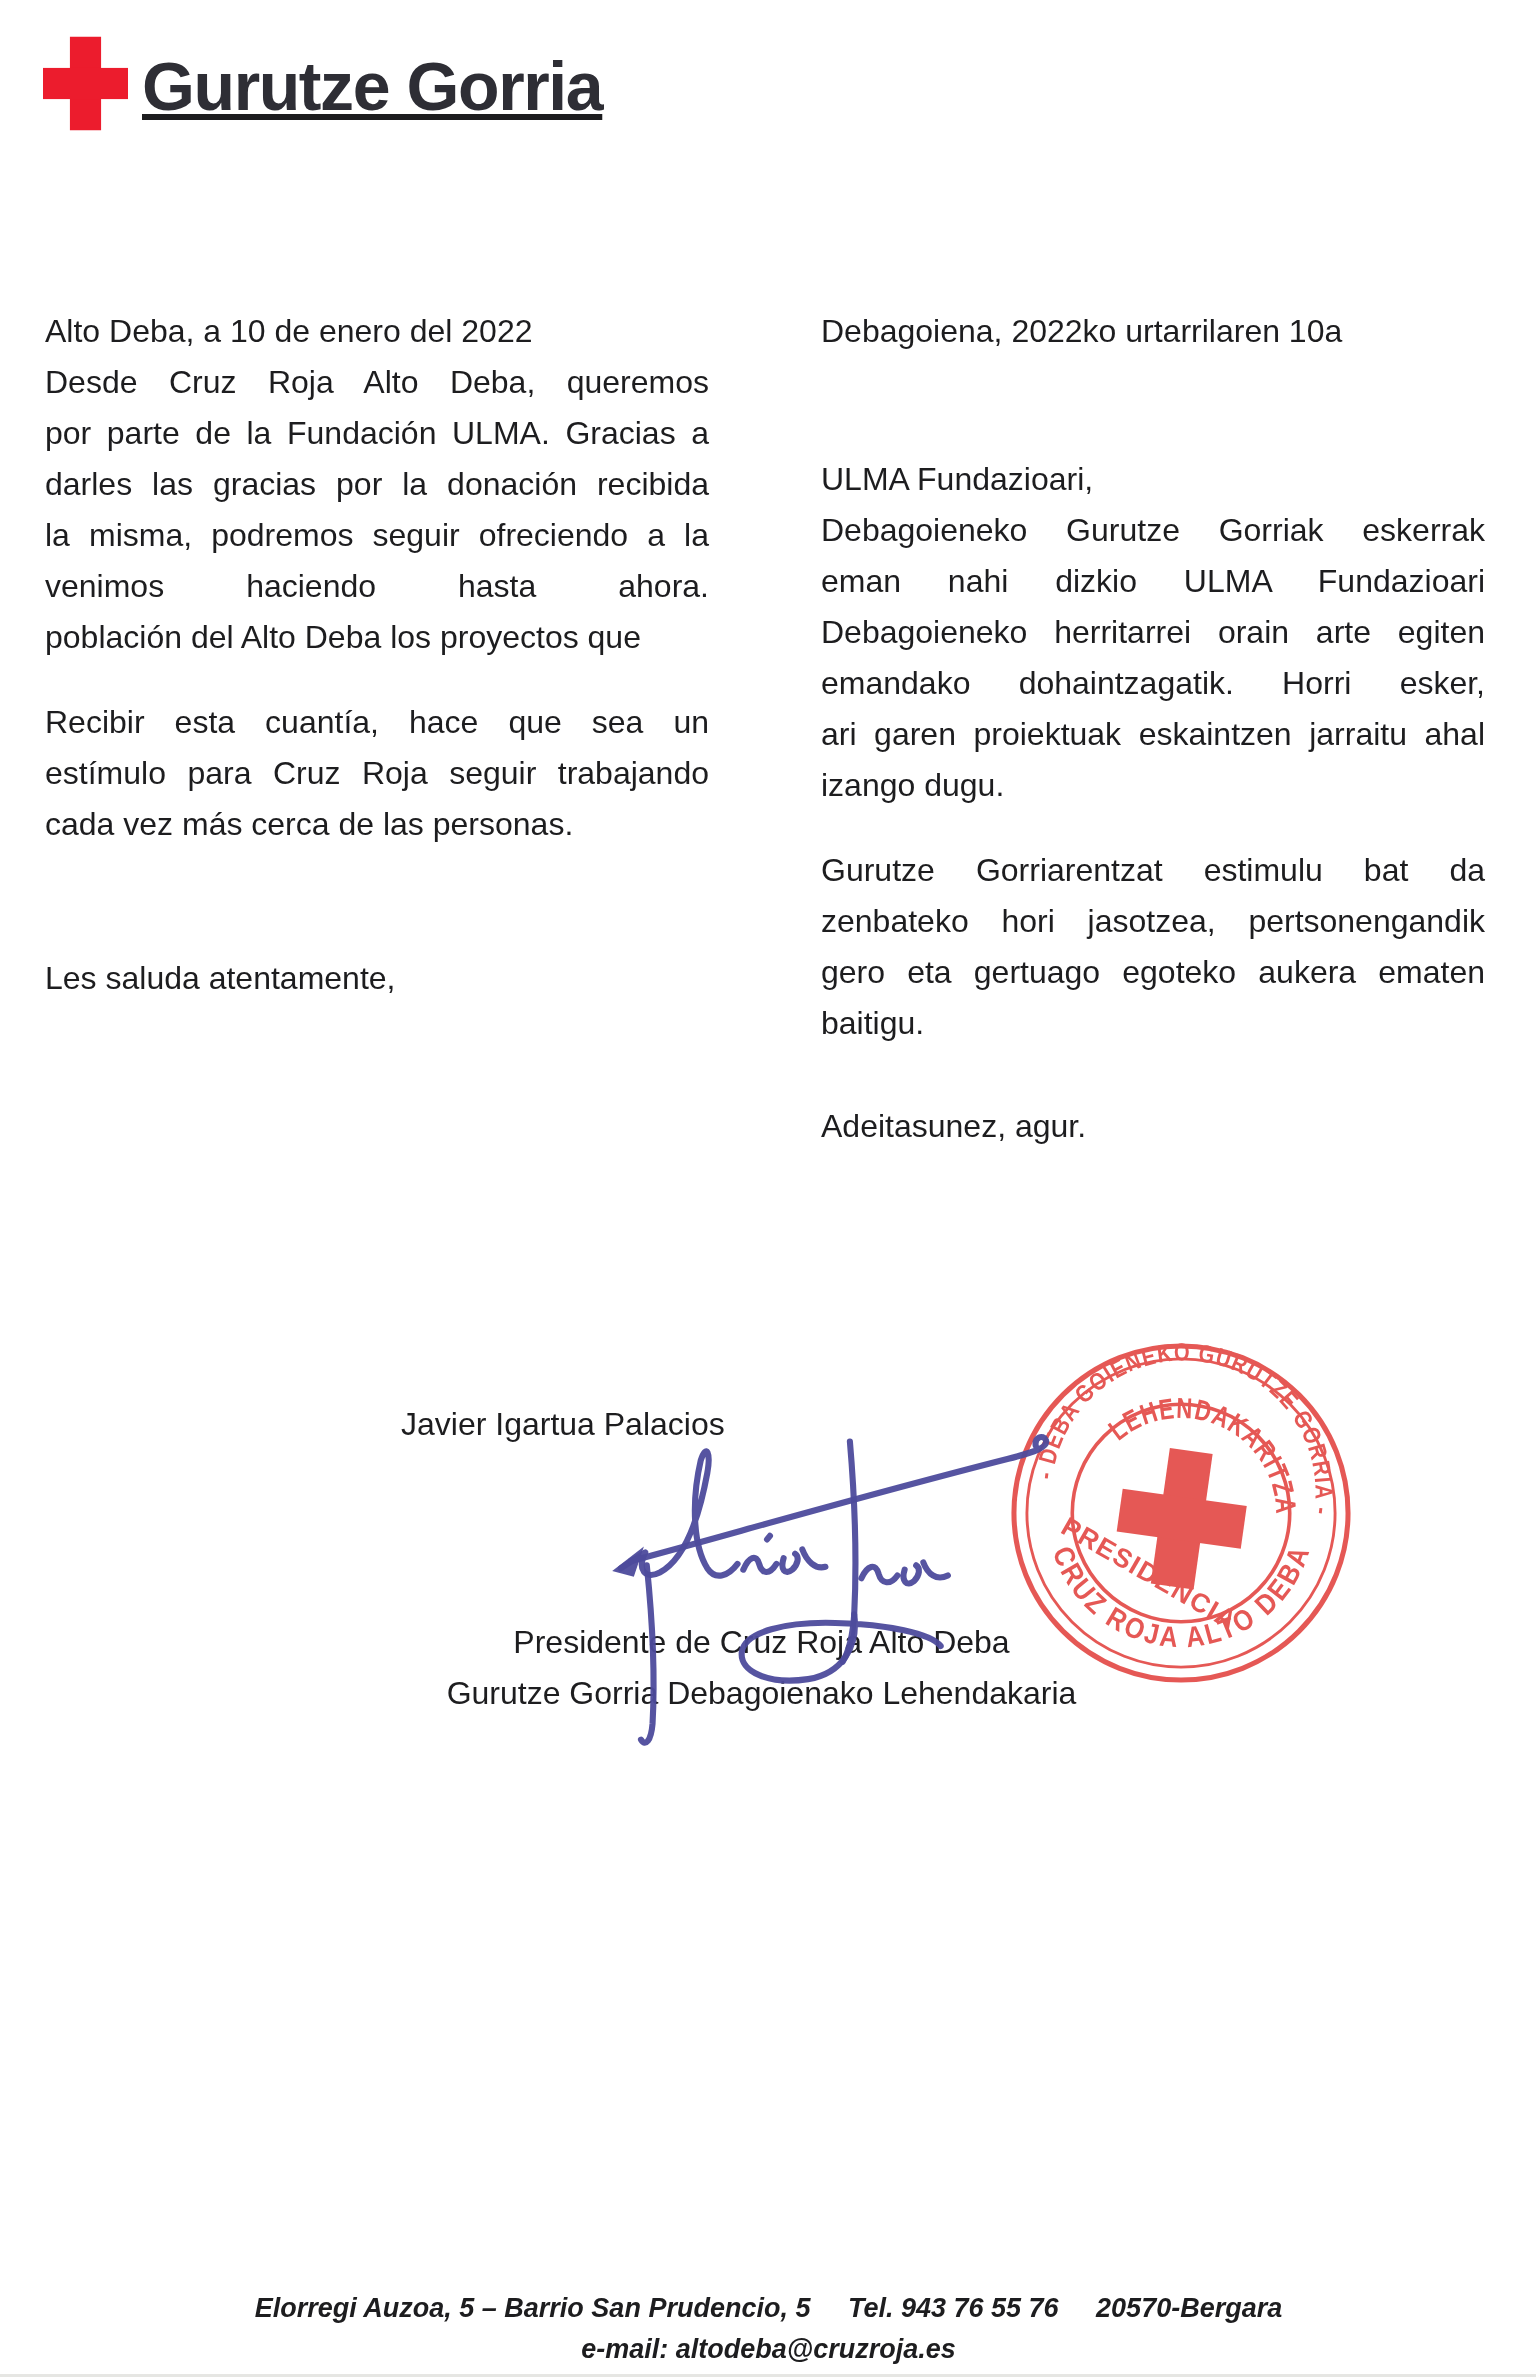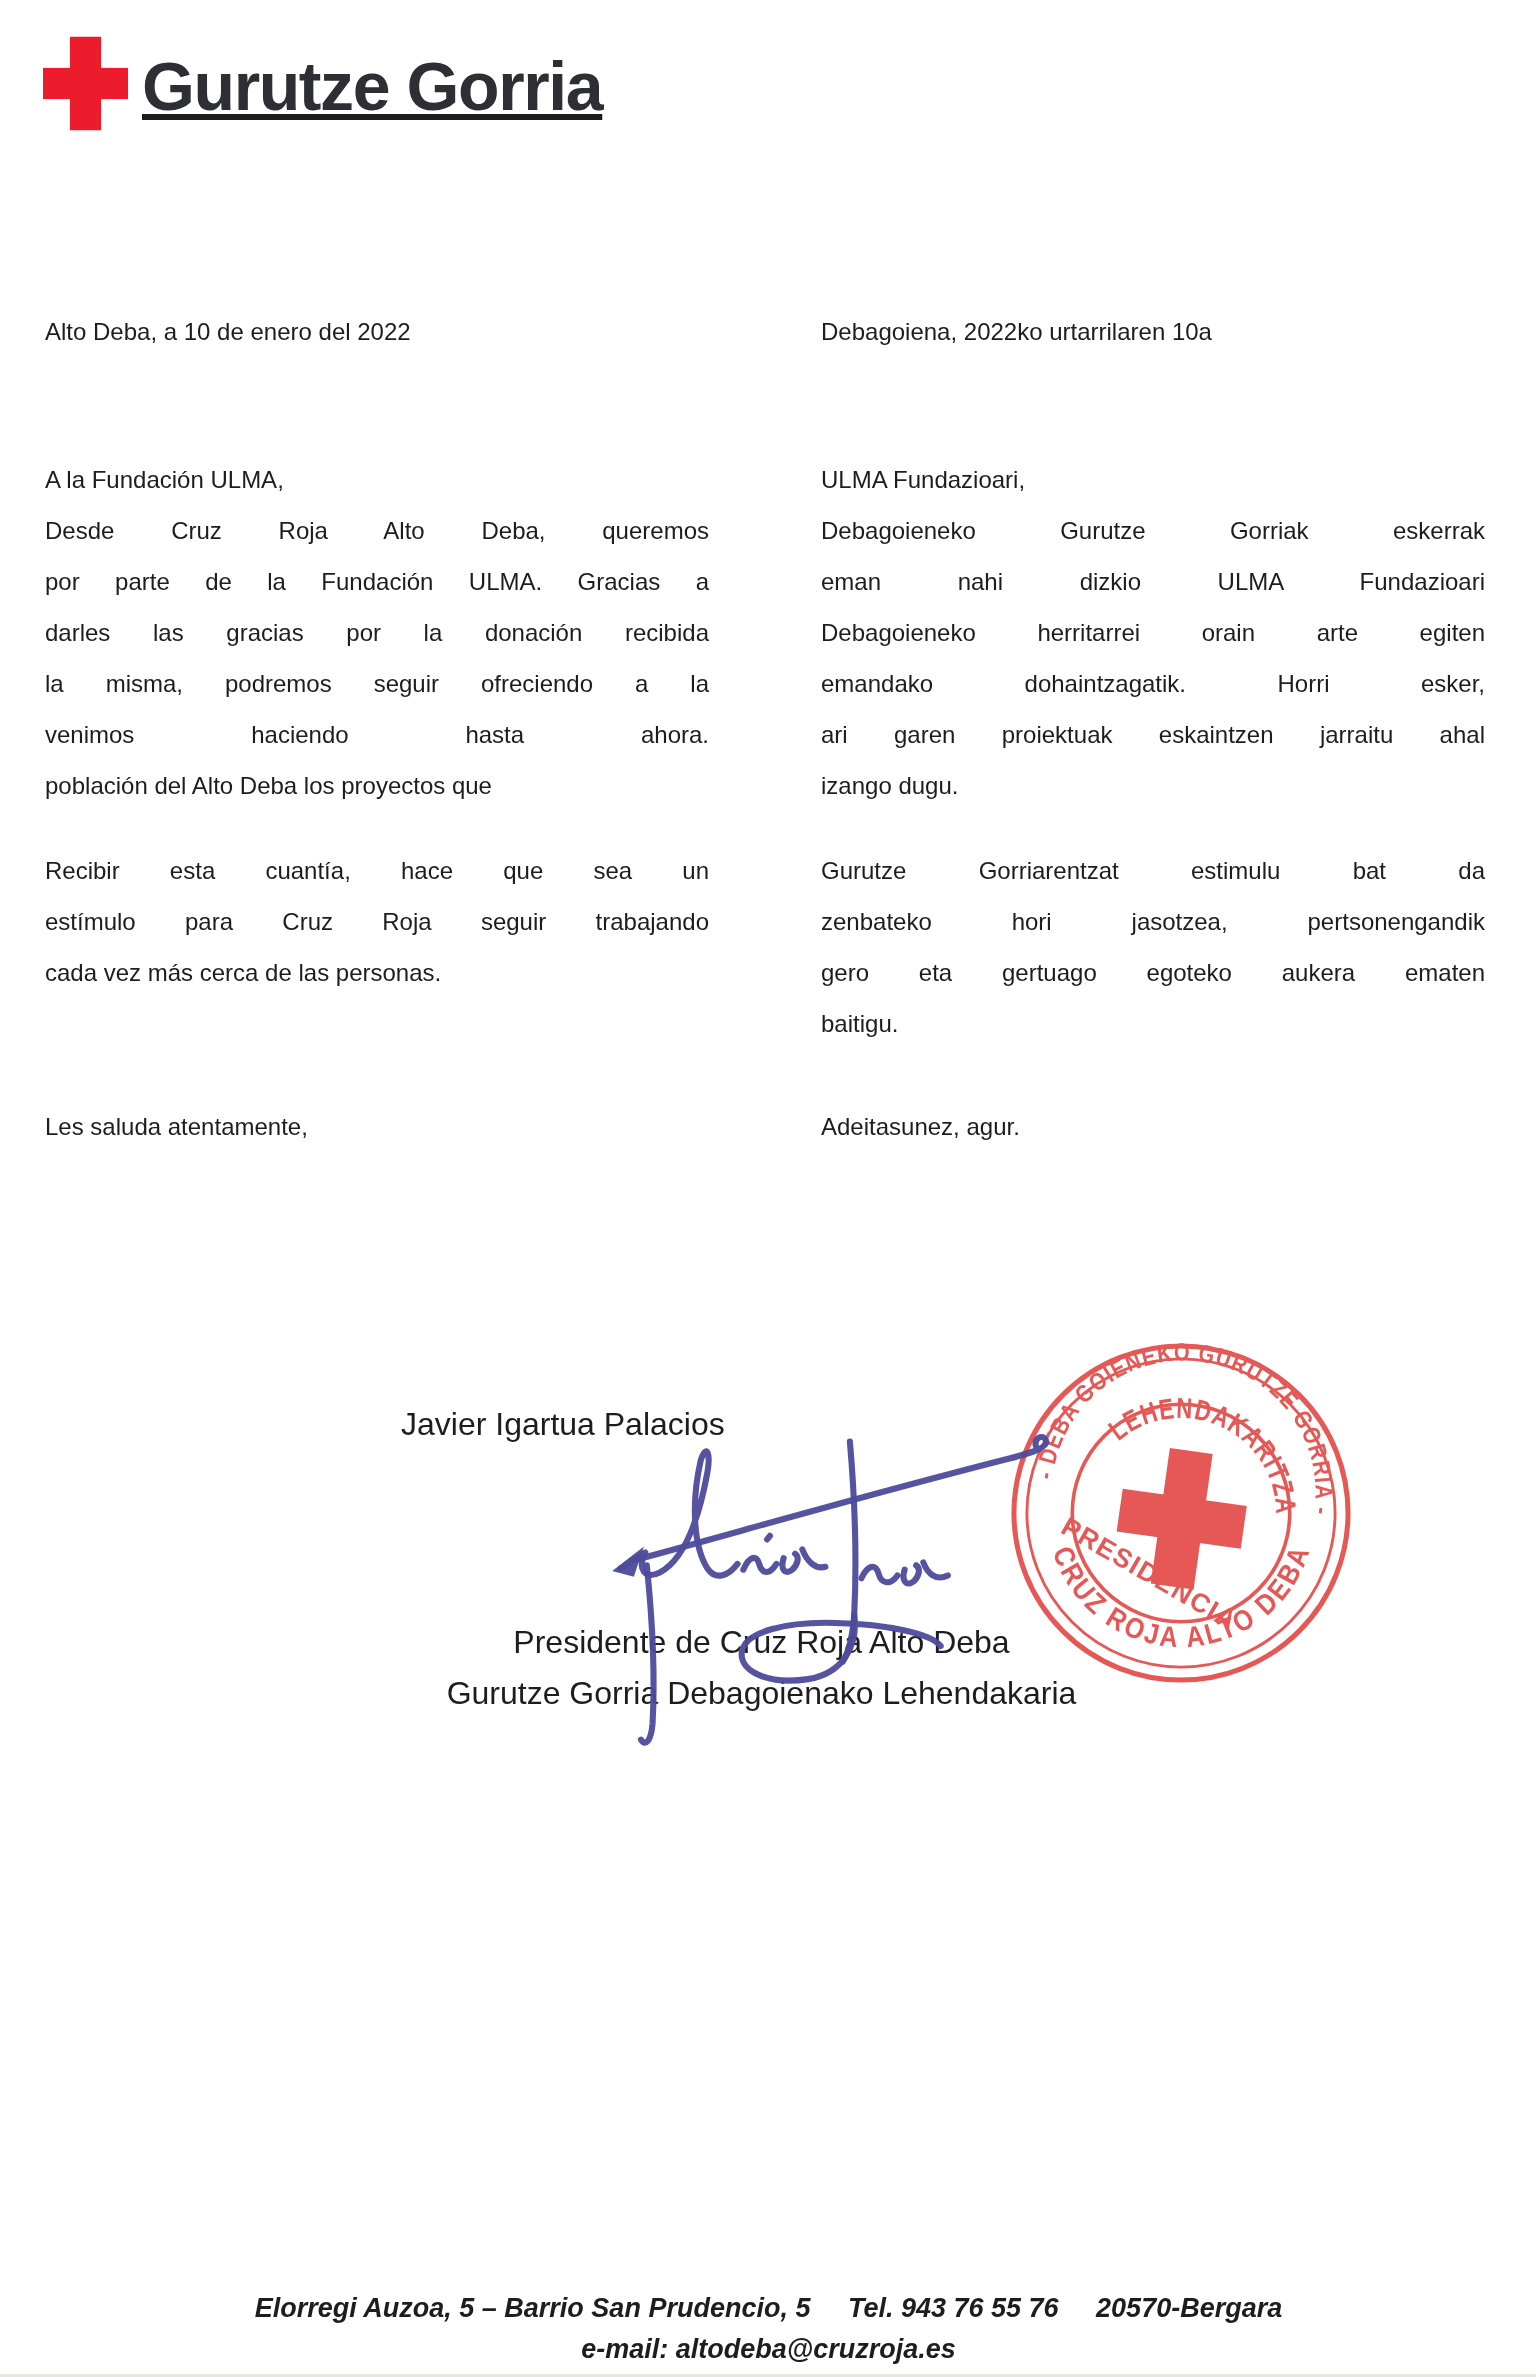--- a/index.html
+++ b/index.html
@@ -33,21 +33,21 @@
     color:var(--brand-dark);
     margin-top:16px;line-height:68px;
     white-space:nowrap;
   }
 
   
   .columns{
     position:absolute;left:45px;top:306px;width:1441px;
     display:flex;gap:112px;
   }
-  .col{width:664px;font-size:24px;line-height:51px;}
+  .col{width:664px;font-size:32px;line-height:51px;}
   .line{white-space:nowrap;}
   .salutation{margin-top:97px;}
   .para{margin:0;}
   .para1{}
   .para2{margin-top:34px;}
   .para .jl{text-align:justify;text-align-last:justify;}
   .para .jl:last-child{text-align:left;text-align-last:left;}
   .closing-l{margin-top:103px;}
   .closing-r{margin-top:52px;}
 
@@ -108,21 +108,20 @@
     <svg class="logo-cross" viewBox="0 0 120 132" aria-hidden="true">
       <rect x="38" y="0" width="44" height="132"></rect>
       <rect x="0" y="44" width="120" height="44"></rect>
     </svg>
     <div class="brand">Gurutze Gorria</div>
   </header>
 
   <div class="columns">
     <div class="col">
       <div class="line">Alto Deba, a 10 de enero del 2022</div>
-      <div class="line salutation">A la Fundación ULMA,</div>
       <div class="para para1">
           <div class="jl">Desde Cruz Roja Alto Deba, queremos</div>
           <div class="jl">por parte de la Fundación ULMA. Gracias a</div>
           <div class="jl">darles las gracias por la donación recibida</div>
           <div class="jl">la misma, podremos seguir ofreciendo a la</div>
           <div class="jl">venimos haciendo hasta ahora.</div>
           <div class="jl">población del Alto Deba los proyectos que</div>
         </div>
       <div class="para para2">
           <div class="jl">Recibir esta cuantía, hace que sea un</div>

